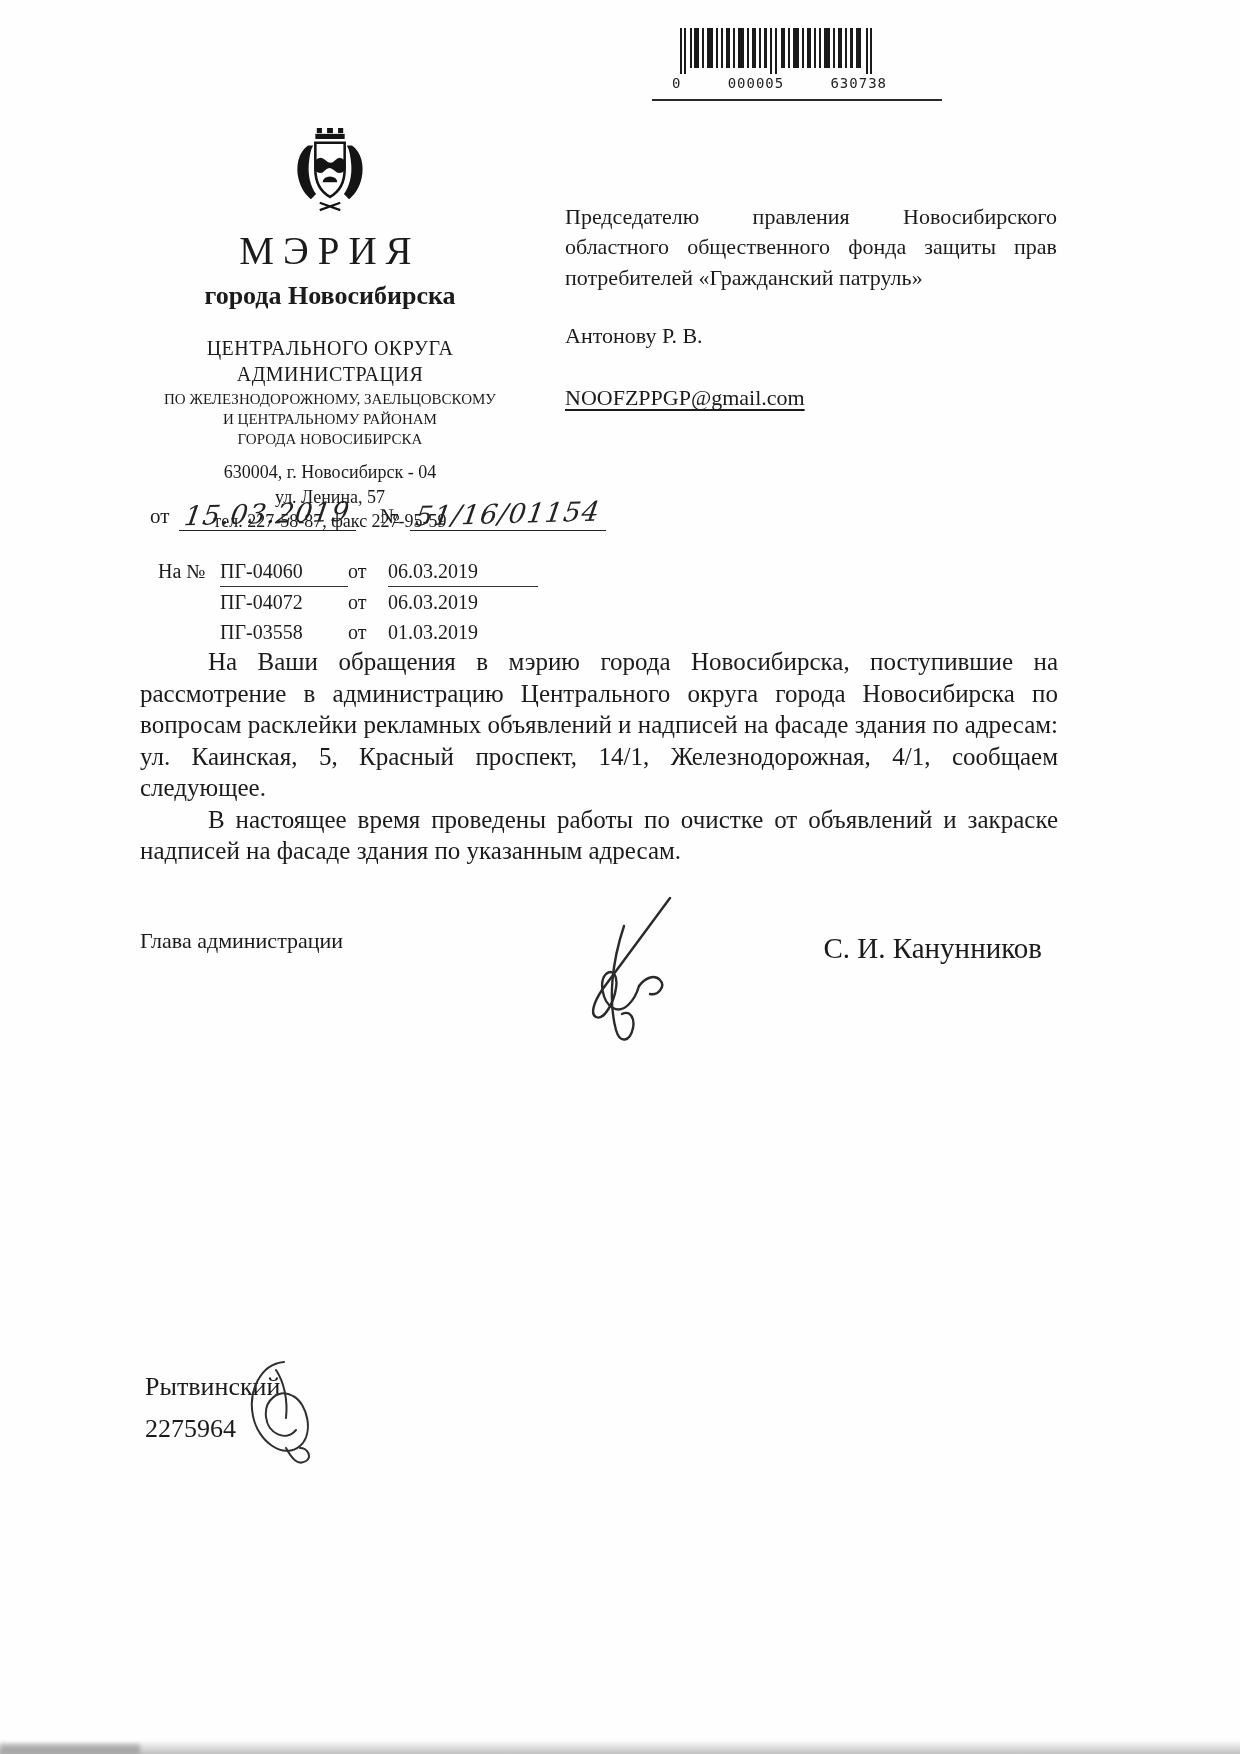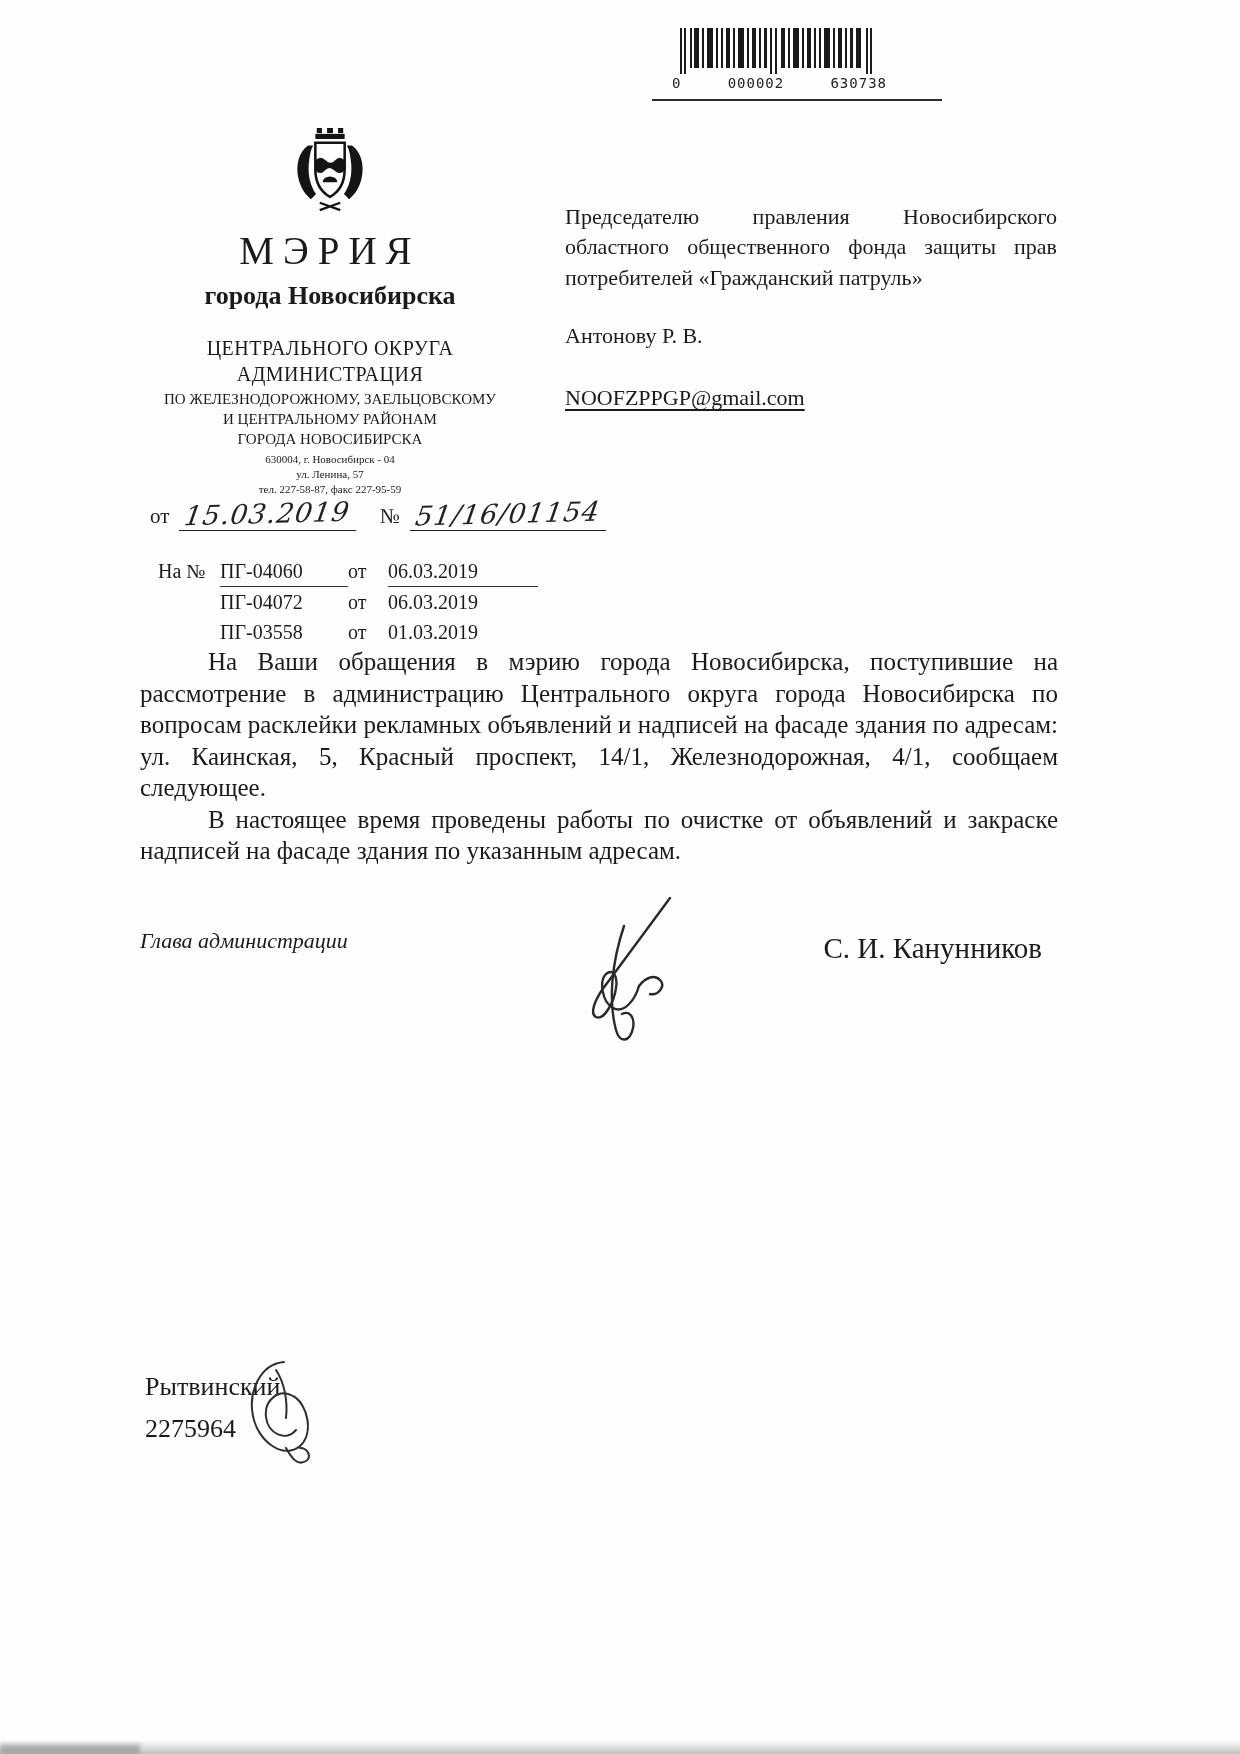--- a/index.html
+++ b/index.html
@@ -27,21 +27,21 @@
     border-top:2px solid #2a2a2a;
   }
 
   
   .letterhead { position:absolute; left:128px; top:126px; width:404px; text-align:center; }
   .crest { margin:0 auto 10px auto; display:block; }
   .org1 { font-size:39px; font-weight:normal; letter-spacing:9px; }
   .org2 { font-size:26px; font-weight:bold; margin-top:8px; }
   .dept { margin-top:24px; font-size:20px; line-height:1.3; letter-spacing:0.5px; }
   .sub  { font-size:15px; line-height:1.32; margin-top:3px; }
-  .addr { font-size:11px; line-height:1.35; margin-top:3px; }
+  .addr { font-size:18px; line-height:1.35; margin-top:11px; }
 
   
   .addressee {
     position:absolute; left:565px; top:202px; width:492px;
     font-size:22px; line-height:1.38; text-align:justify;
   }
   .addressee-name { margin-top:28px; text-align:left; }
   .addressee-email { margin-top:32px; text-align:left; text-decoration:underline; text-underline-offset:4px; }
 
   
@@ -65,21 +65,21 @@
 
   
   .body-text {
     position:absolute; left:140px; top:646px; width:918px;
     font-size:25px; line-height:31.5px; text-align:justify;
   }
   .body-text p { margin:0; text-indent:68px; }
 
   
   .sign-row { position:absolute; left:140px; top:912px; width:918px; height:160px; }
-  .sign-position { position:absolute; left:0; top:16px; font-size:22px;font-style:italic; }
+  .sign-position { position:absolute; left:0; top:16px; font-size:22px; }
   .sign-name { position:absolute; right:16px; top:20px; font-size:29px; }
   .signature-svg { position:absolute; left:410px; top:-20px; }
 
   
   .footer { position:absolute; left:145px; top:1366px; font-size:26px; line-height:1.6; }
   .scribble { position:absolute; left:236px; top:1356px; }
 
   
   .scan-edge {
     position:absolute; left:0; right:0; bottom:0; height:14px;
@@ -127,21 +127,21 @@
         <rect x="158" y="0" width="4" height="40"></rect>
         <rect x="165" y="0" width="2" height="40"></rect>
         <rect x="170" y="0" width="3" height="40"></rect>
         <rect x="176" y="0" width="5" height="40"></rect>
         <rect x="186" y="0" width="2" height="46"></rect>
         <rect x="190" y="0" width="2" height="46"></rect>
       </g>
     </svg>
     <div class="barcode-digits">
       <span>0</span>
-      <span>000002</span>
+      <span>000005</span>
       <span>630738</span>
     </div>
   </div>
   <div class="barcode-rule"></div>
 
   <div class="letterhead">
     <svg class="crest" width="88" height="92" viewBox="0 0 120 120">
       <g fill="#141414" stroke="none">
         <rect x="42" y="0" width="7" height="7"></rect>
         <rect x="56" y="0" width="8" height="7"></rect>

